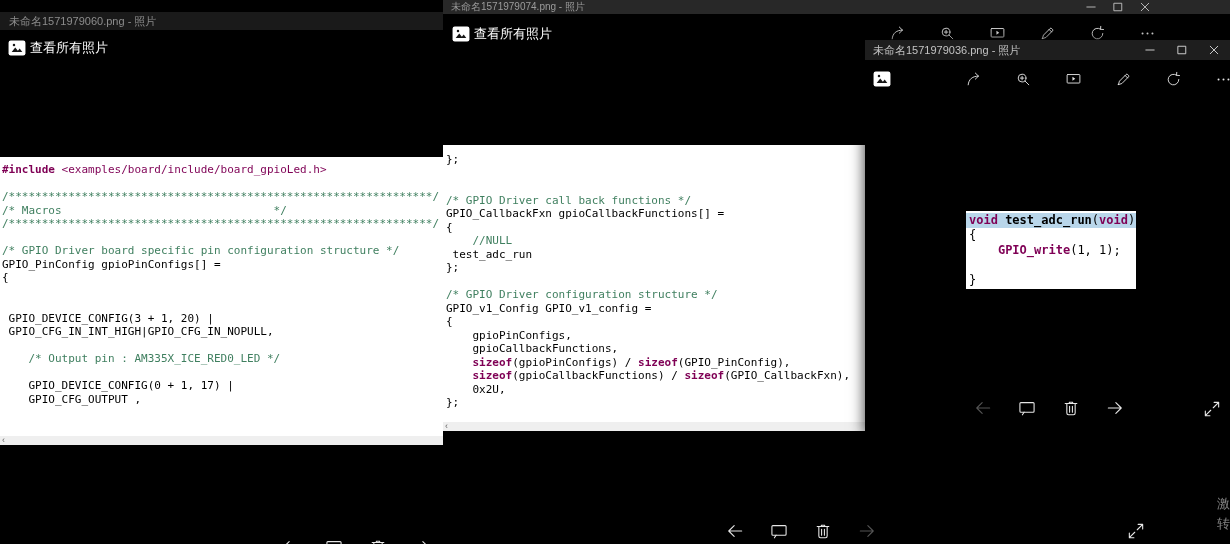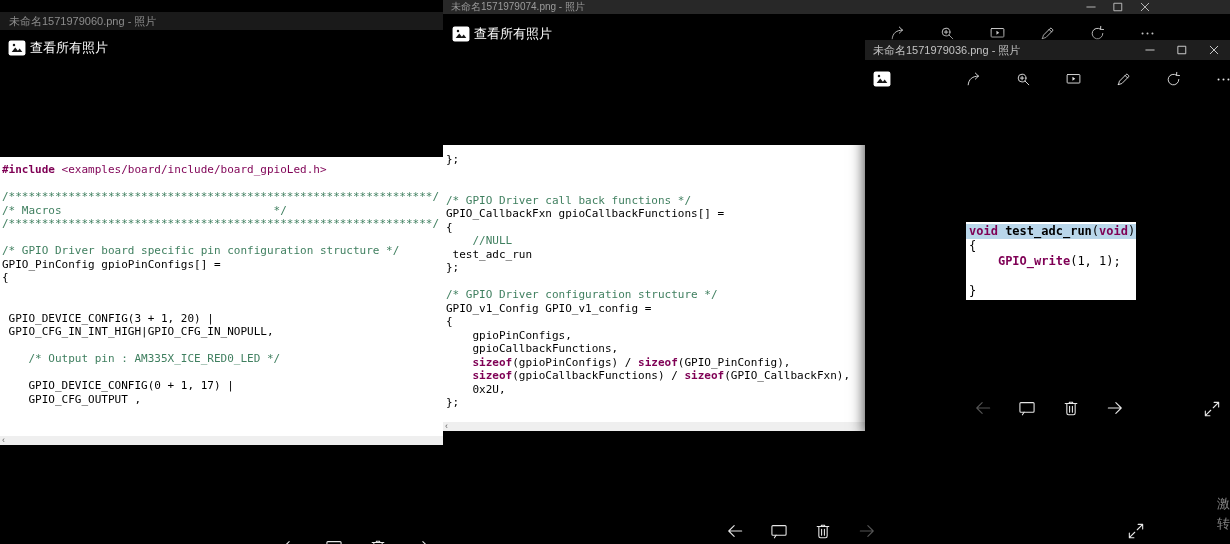--- a/index.html
+++ b/index.html
@@ -69,21 +69,21 @@
   #w2 .fsbtn { left:683px; top:521px; }
 
   
   #w3 { left:865px; top:40px; width:365px; height:395px; box-shadow:0 0 14px rgba(0,0,0,.8); }
   #w3 .titlebar { height:20px; background:#1e1e1e; padding-left:8px;
                   font-size:11px; color:#c3c3c3; }
   #w3 .caption { right:0; height:20px; }
   #w3 .caption .icon { width:32px; color:#d9d9d9; }
   #w3 .photos-solo { position:absolute; left:8px; top:31px; cursor:pointer; }
   #w3 .toolbar-icons { left:100px; top:31px; }
-  #w3 .codepanel { left:101px; top:182px; width:170px; height:78px;
+  #w3 .codepanel { left:101px; top:171px; width:170px; height:78px;
                    font-size:12px; line-height:15px; padding-top:2px; }
   #w3 .codepanel .cl { min-height:15px; padding-left:3px; }
   #w3 .codepanel .cl.hl { background:#b9d6ea; }
   #w3 .bottombar { left:108px; top:358px; }
   #w3 .fsbtn { left:337px; top:359px; }
 
   .watermark { position:absolute; left:1217px; top:494px; color:rgba(255,255,255,.5);
                font-size:13px; line-height:20px; white-space:nowrap; }
 </style>
 </head>

